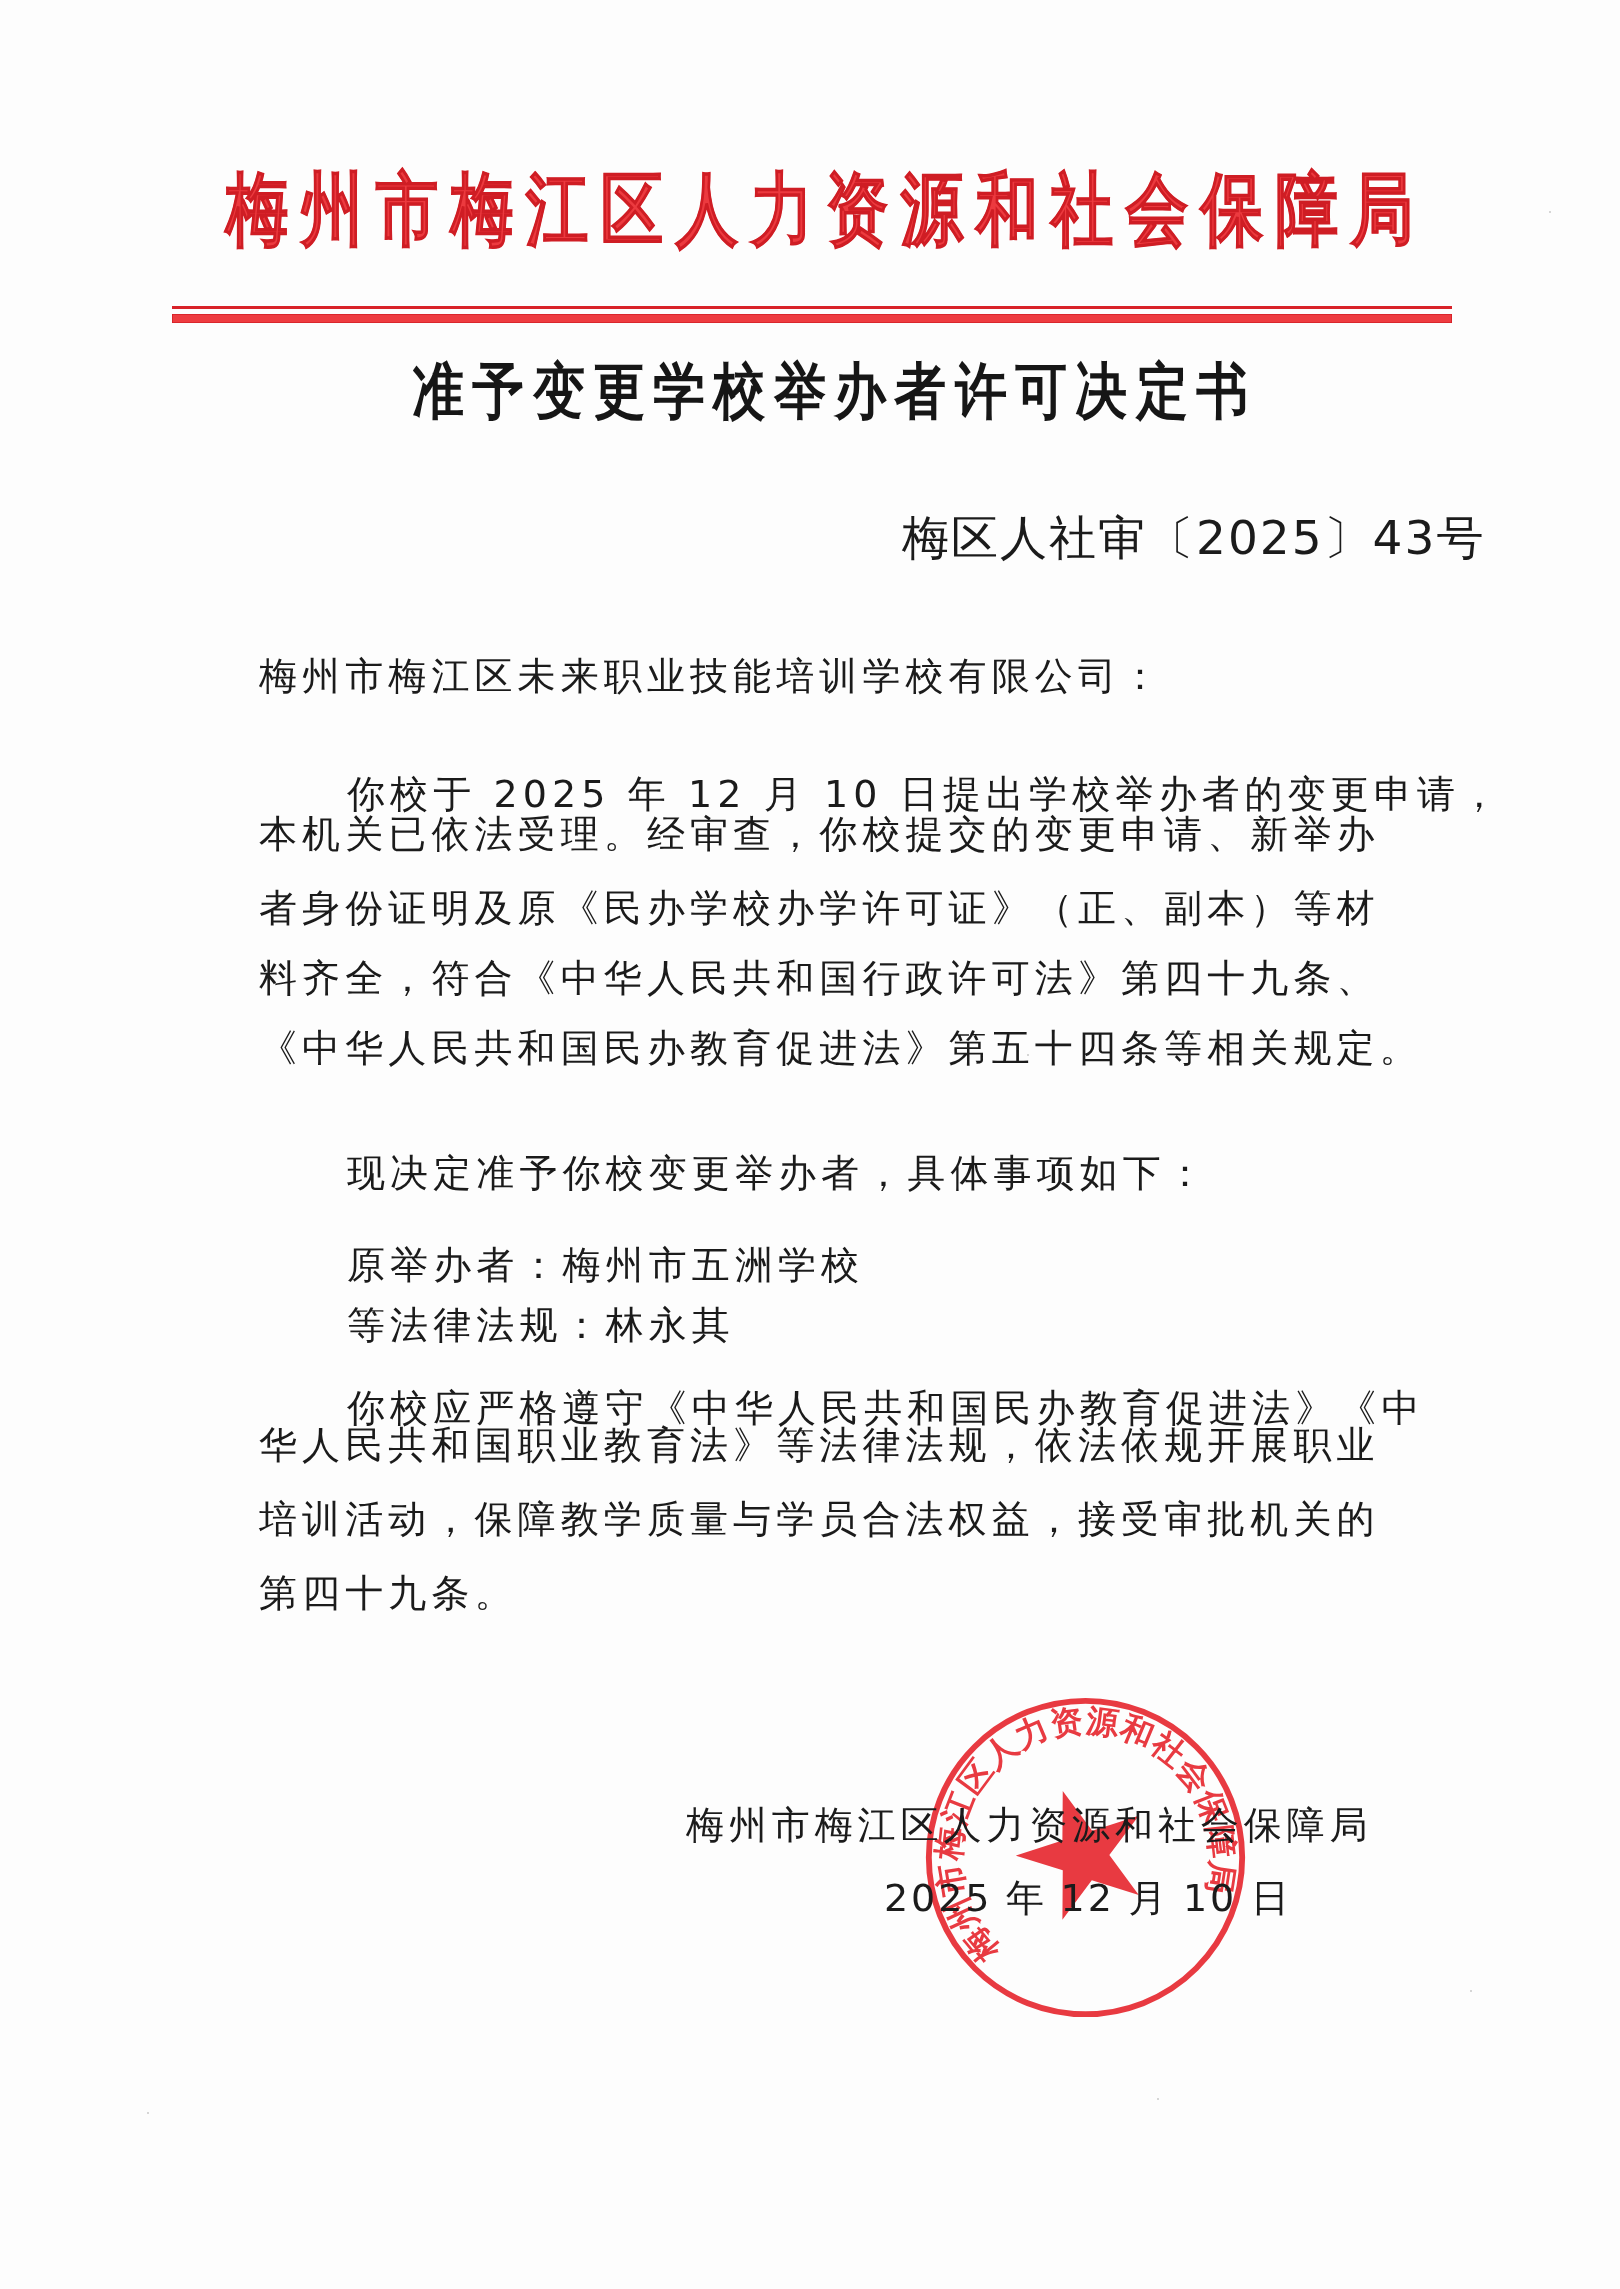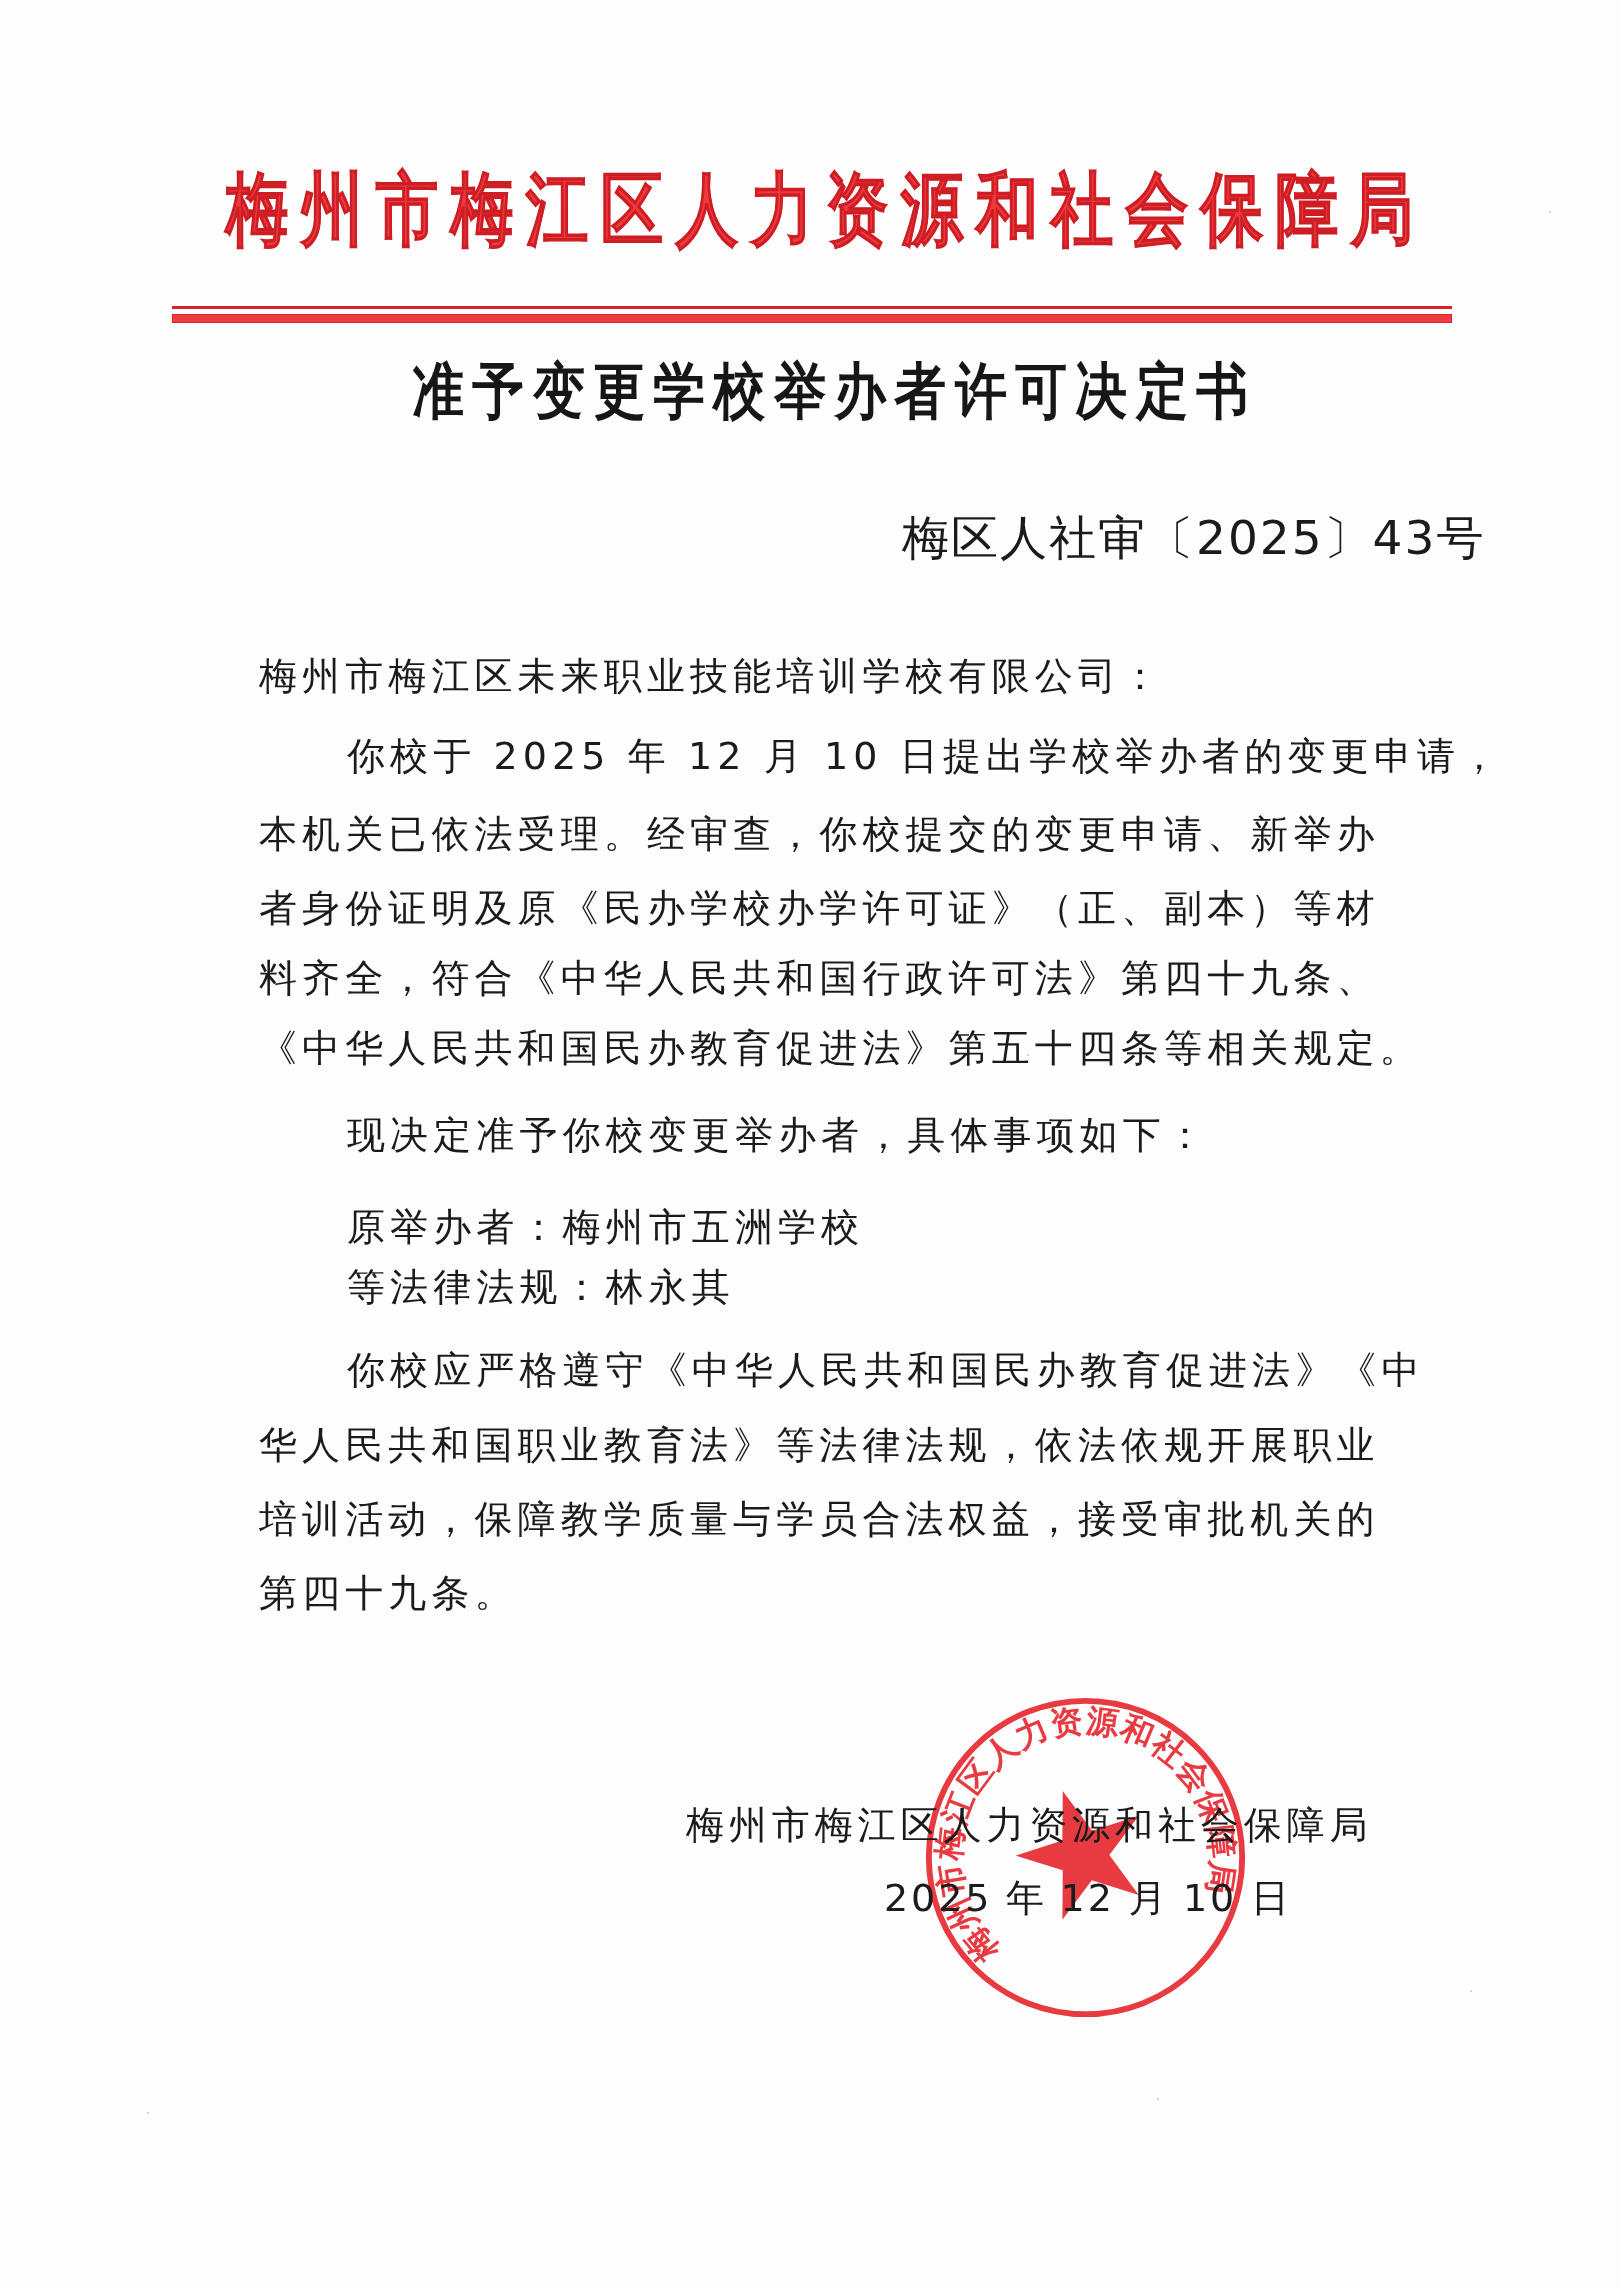--- a/index.html
+++ b/index.html
@@ -108,21 +108,21 @@
       color: #1b1b1b;
     }
     .line {
       position: absolute;
       left: 0;
       white-space: nowrap;
       height: 49px;
       line-height: 49px;
       letter-spacing: 5.1px;
     }
-    .indent { left: 88px; }
+    .indent { left: 88px; margin-top: 38px; }
     
     .signature {
       position: absolute;
       left: 686px;
       top: 1800px;
       height: 51px;
       line-height: 51px;
       white-space: nowrap;
       font-family: "DejaVu Sans", "Liberation Sans", sans-serif;
       font-size: 38px;

